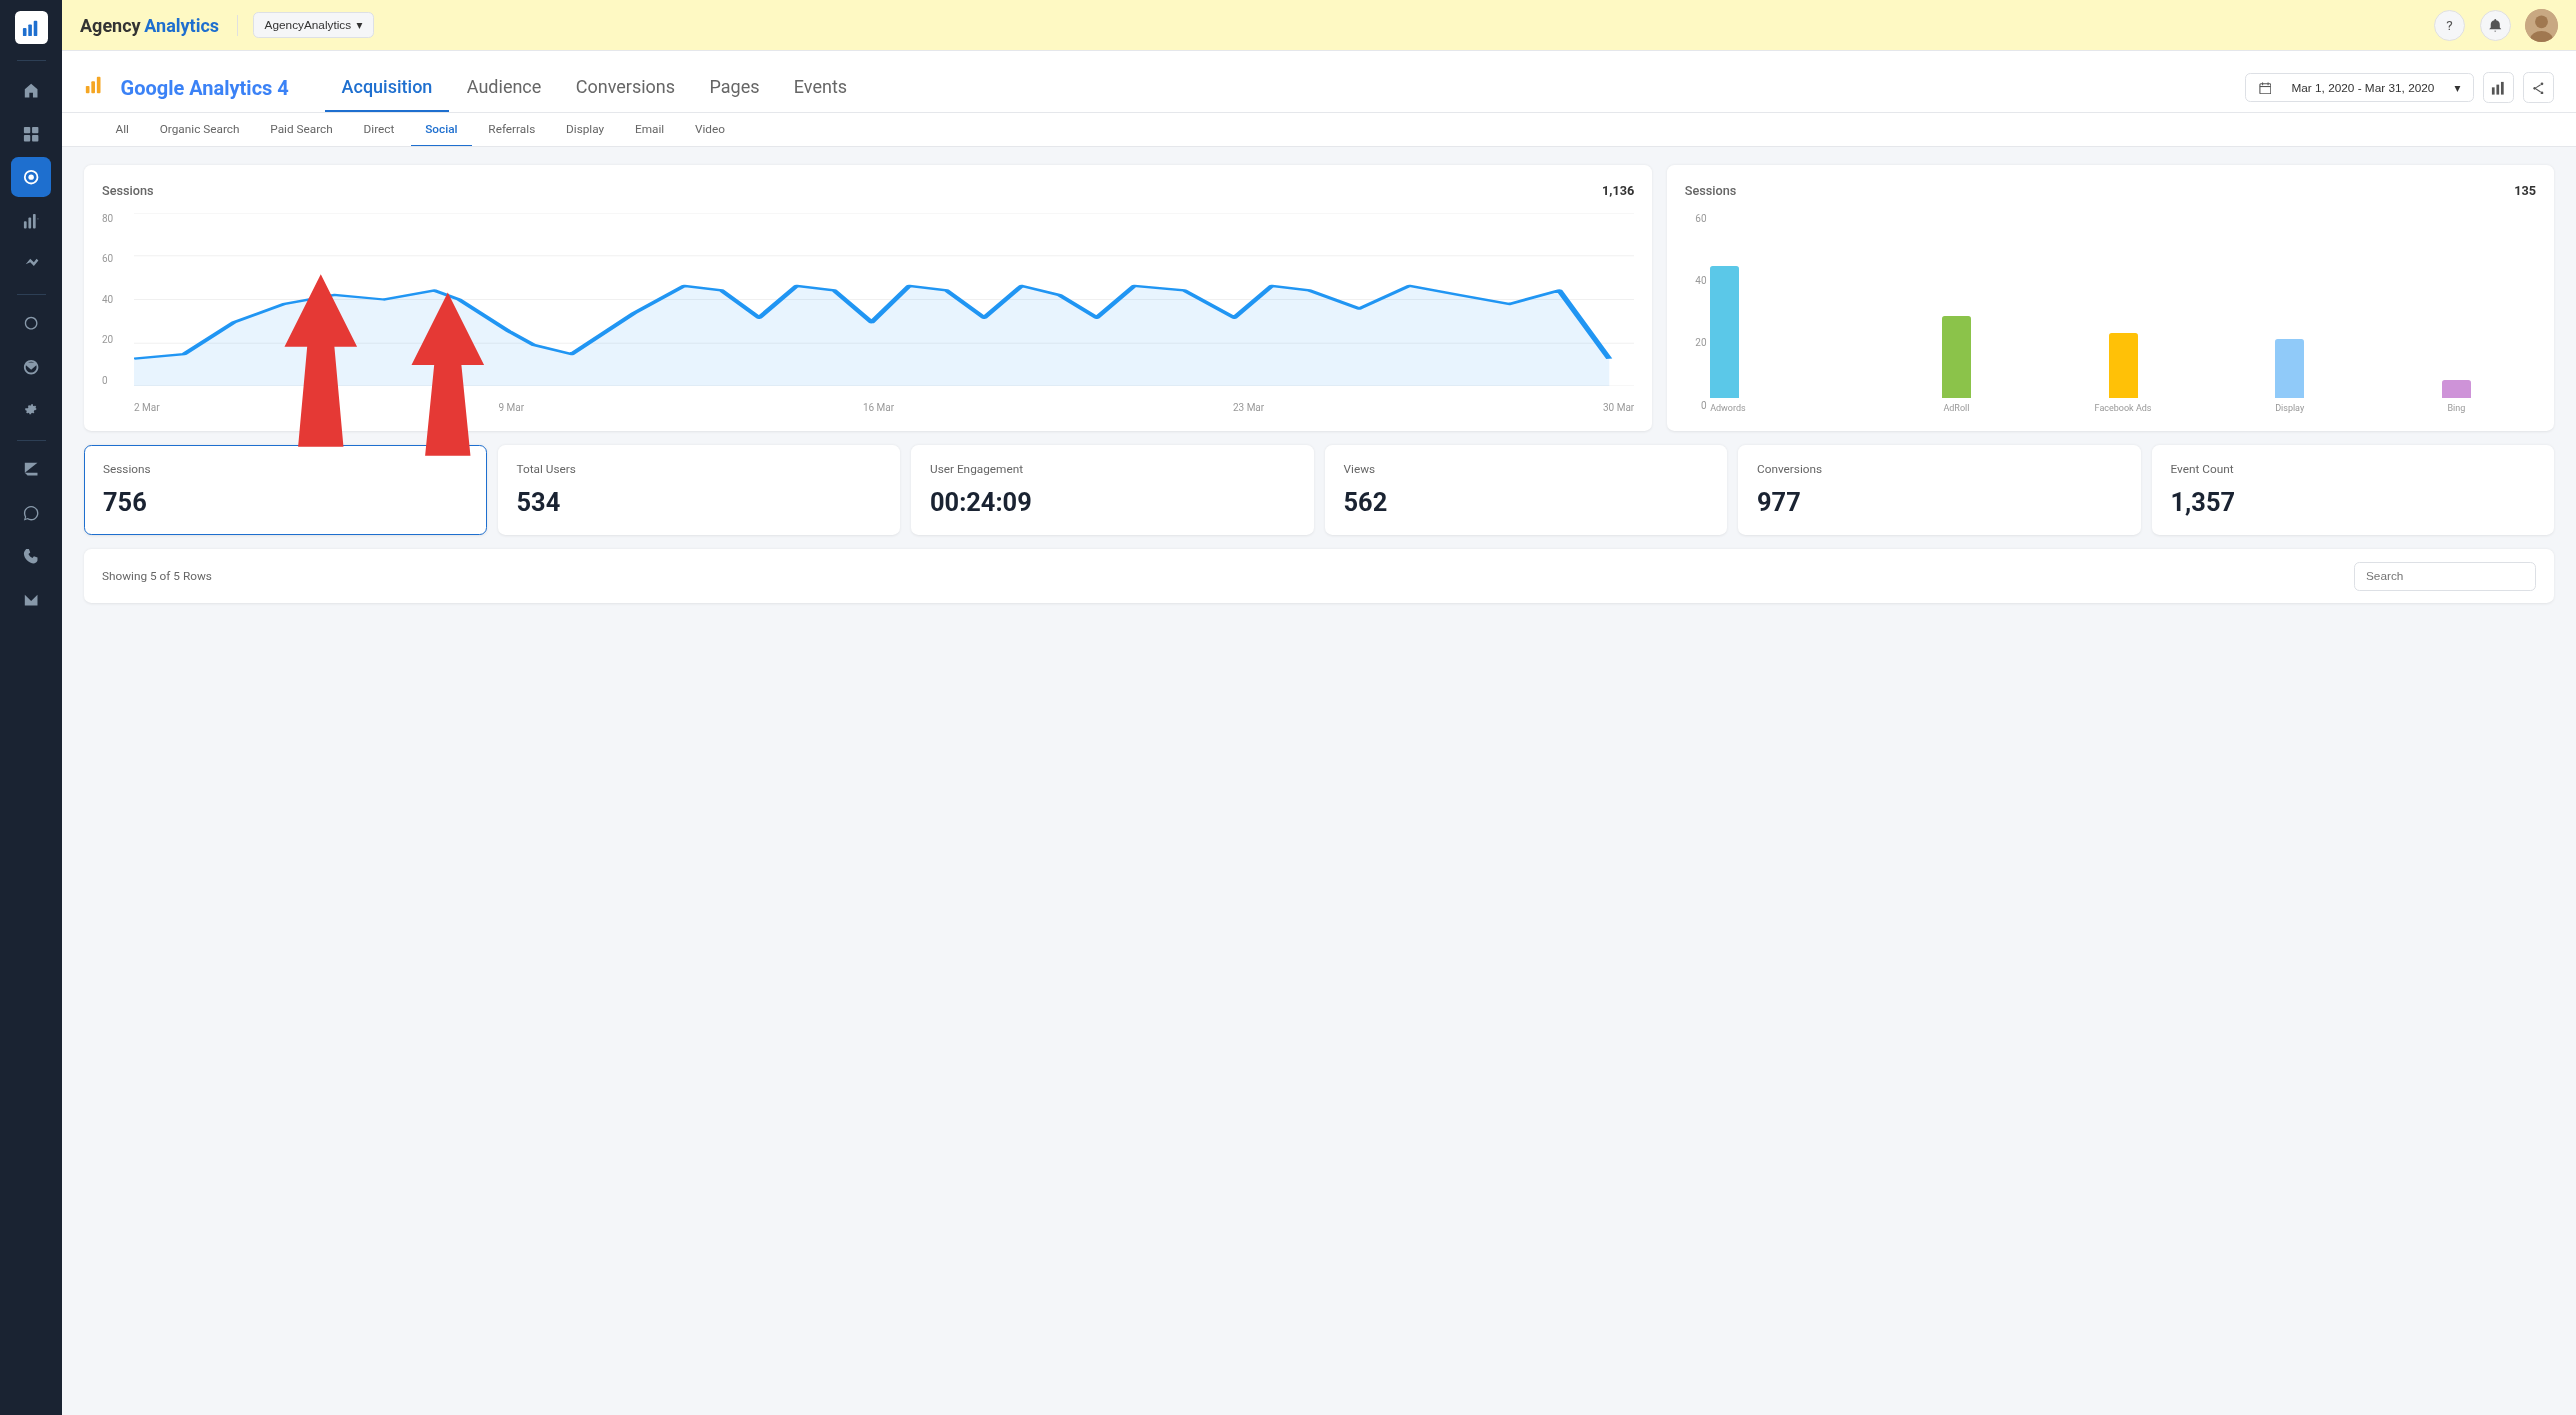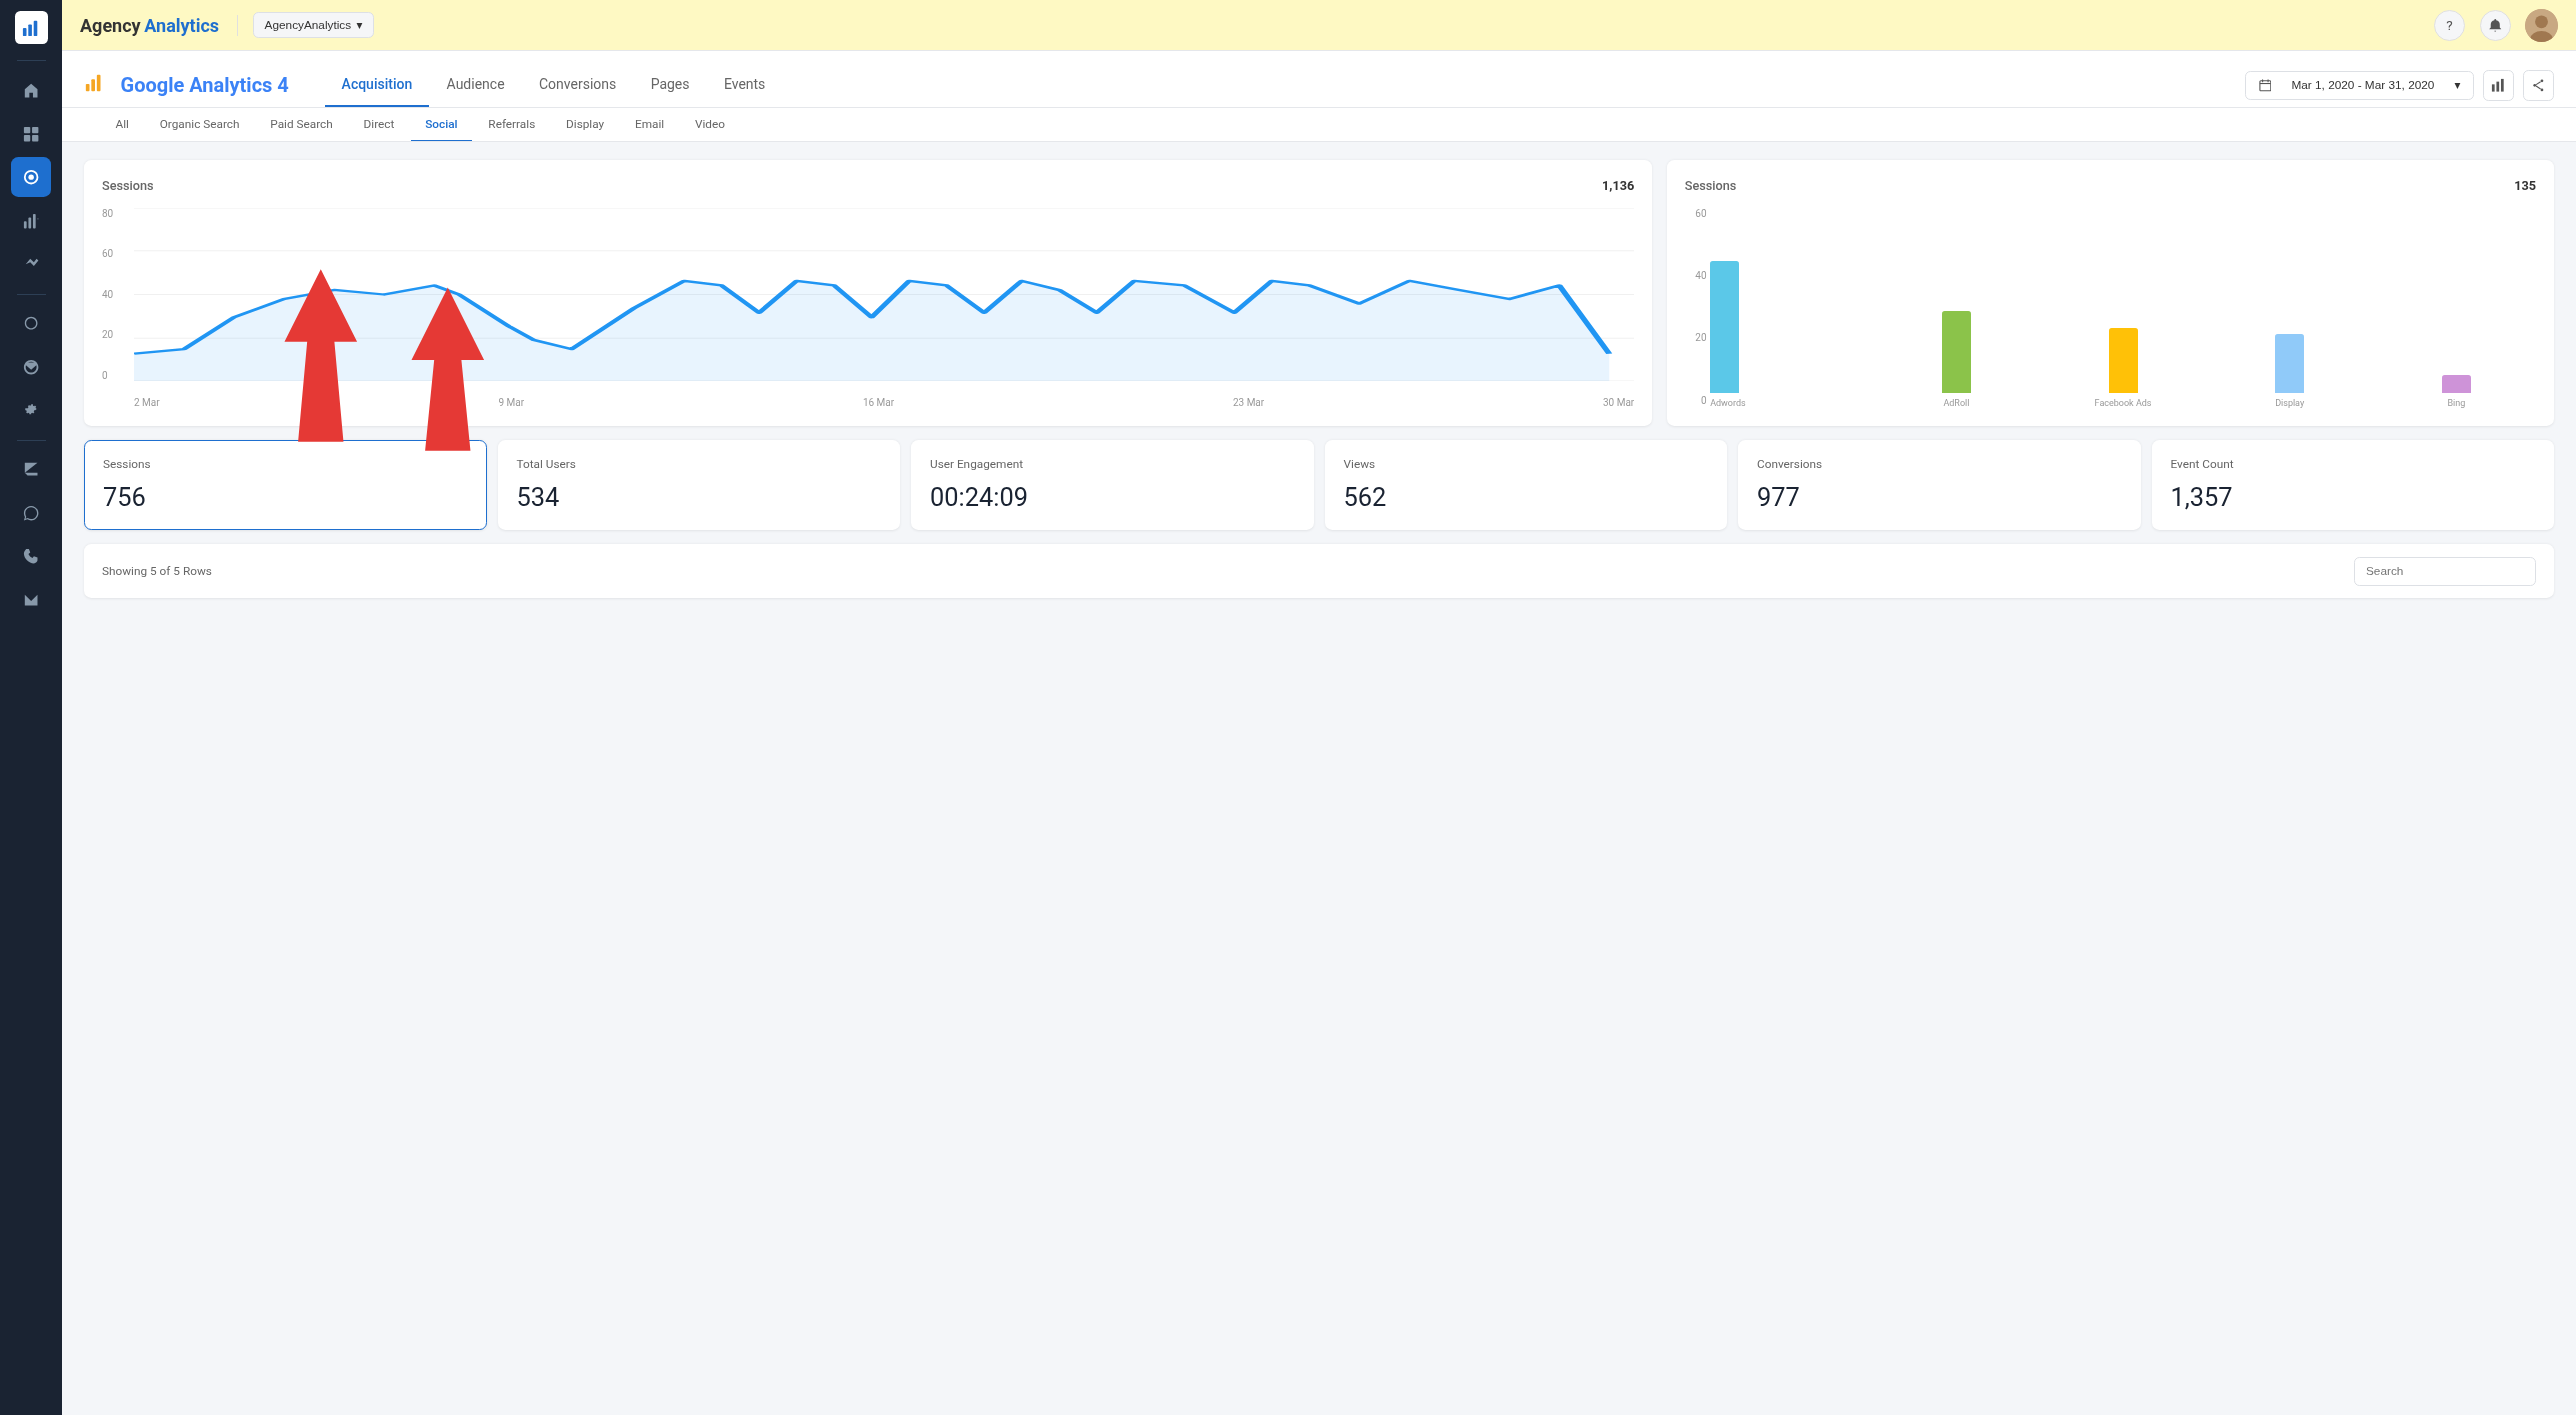--- a/index.html
+++ b/index.html
@@ -25,21 +25,21 @@
     
     .main-wrapper { flex: 1; display: flex; flex-direction: column; overflow: hidden; }
     .content-area { flex: 1; overflow-y: auto; padding: 0; background: #f4f6f9; }
 
     
     .page-header { background: #fff; border-bottom: 0.9px solid #e5e7eb; padding: 0 22px; }
     .page-title-row { display: flex; align-items: center; padding: 12.7px 0 0; gap: 14.5px; }
     .page-icon { color: #f5a623; font-size: 20px; }
     .page-title { font-size: 20px; font-weight: 700; color: #3b82f6; }
     .header-tabs { display: flex; gap: 1.8px; margin-left: 22px; flex: 1; }
-    .header-tab { padding: 12.7px 16.3px; font-size: 14px; color: #666; cursor: pointer; border-bottom: 2.7px solid transparent; white-space: nowrap; }
+    .header-tab { padding: 12.7px 16.3px; font-size: 18px; color: #666; cursor: pointer; border-bottom: 2.7px solid transparent; white-space: nowrap; }
     .header-tab.active { color: #1e6fcf; border-bottom-color: #1e6fcf; font-weight: 500; }
     .header-actions { display: flex; align-items: center; gap: 9px; margin-left: auto; }
     .date-btn { background: #fff; border: 0.9px solid #dde0e5; border-radius: 5.4px; padding: 6.4px 12.7px; font-size: 11.8px; color: #333; cursor: pointer; display: flex; align-items: center; gap: 20px; white-space: nowrap; }
     .icon-action-btn { width: 31px; height: 31px; background: #fff; border: 0.9px solid #dde0e5; border-radius: 5.4px; display: flex; align-items: center; justify-content: center; cursor: pointer; color: #555; font-size: 12.7px; }
 
     
     .sub-tabs { display: flex; gap: 1.8px; padding: 0 39px; background: #fff; border-bottom: 0.9px solid #e5e7eb; }
     .sub-tab { padding: 9px 14.5px; font-size: 11.8px; color: #666; cursor: pointer; border-bottom: 1.8px solid transparent; white-space: nowrap; }
     .sub-tab.active { color: #1e6fcf; border-bottom-color: #1e6fcf; font-weight: 500; }
 
@@ -59,21 +59,21 @@
     .line-chart-area { height: 200px; position: relative; }
     .chart-y-labels { position: absolute; left: 0; top: 0; bottom: 27px; display: flex; flex-direction: column; justify-content: space-between; font-size: 10px; color: #999; width: 25.4px; }
     .chart-canvas { position: absolute; left: 32px; right: 0; top: 0; bottom: 27px; }
     .chart-x-labels { position: absolute; left: 32px; right: 0; bottom: 0; display: flex; justify-content: space-between; font-size: 10px; color: #999; }
 
     
     .metrics-row { display: flex; gap: 11px; margin-bottom: 14.5px; }
     .metric-card { flex: 1; background: #fff; border-radius: 7.3px; box-shadow: 0 0.9px 2.7px rgba(0,0,0,0.08); padding: 16.3px 18px; border: 1.8px solid transparent; }
     .metric-card.selected { border-color: #1e6fcf; }
     .metric-label { font-size: 11.8px; color: #666; margin-bottom: 11px; }
-    .metric-value { font-size: 25.4px; font-weight: 400; color: #1a2332; }
+    .metric-value { font-size: 25.4px; font-weight: 700; color: #1a2332; }
 
     
     .table-footer { background: #fff; border-radius: 7.3px; box-shadow: 0 0.9px 2.7px rgba(0,0,0,0.08); padding: 12.7px 18px; display: flex; align-items: center; justify-content: space-between; }
     .table-info { font-size: 11.8px; color: #666; }
     .search-box { border: 0.9px solid #dde0e5; border-radius: 5.4px; padding: 6.4px 11px; font-size: 11.8px; color: #333; width: 182px; background: #fff; }
   </style>
 </head>
 <body>
 
 <div class="sidebar">

